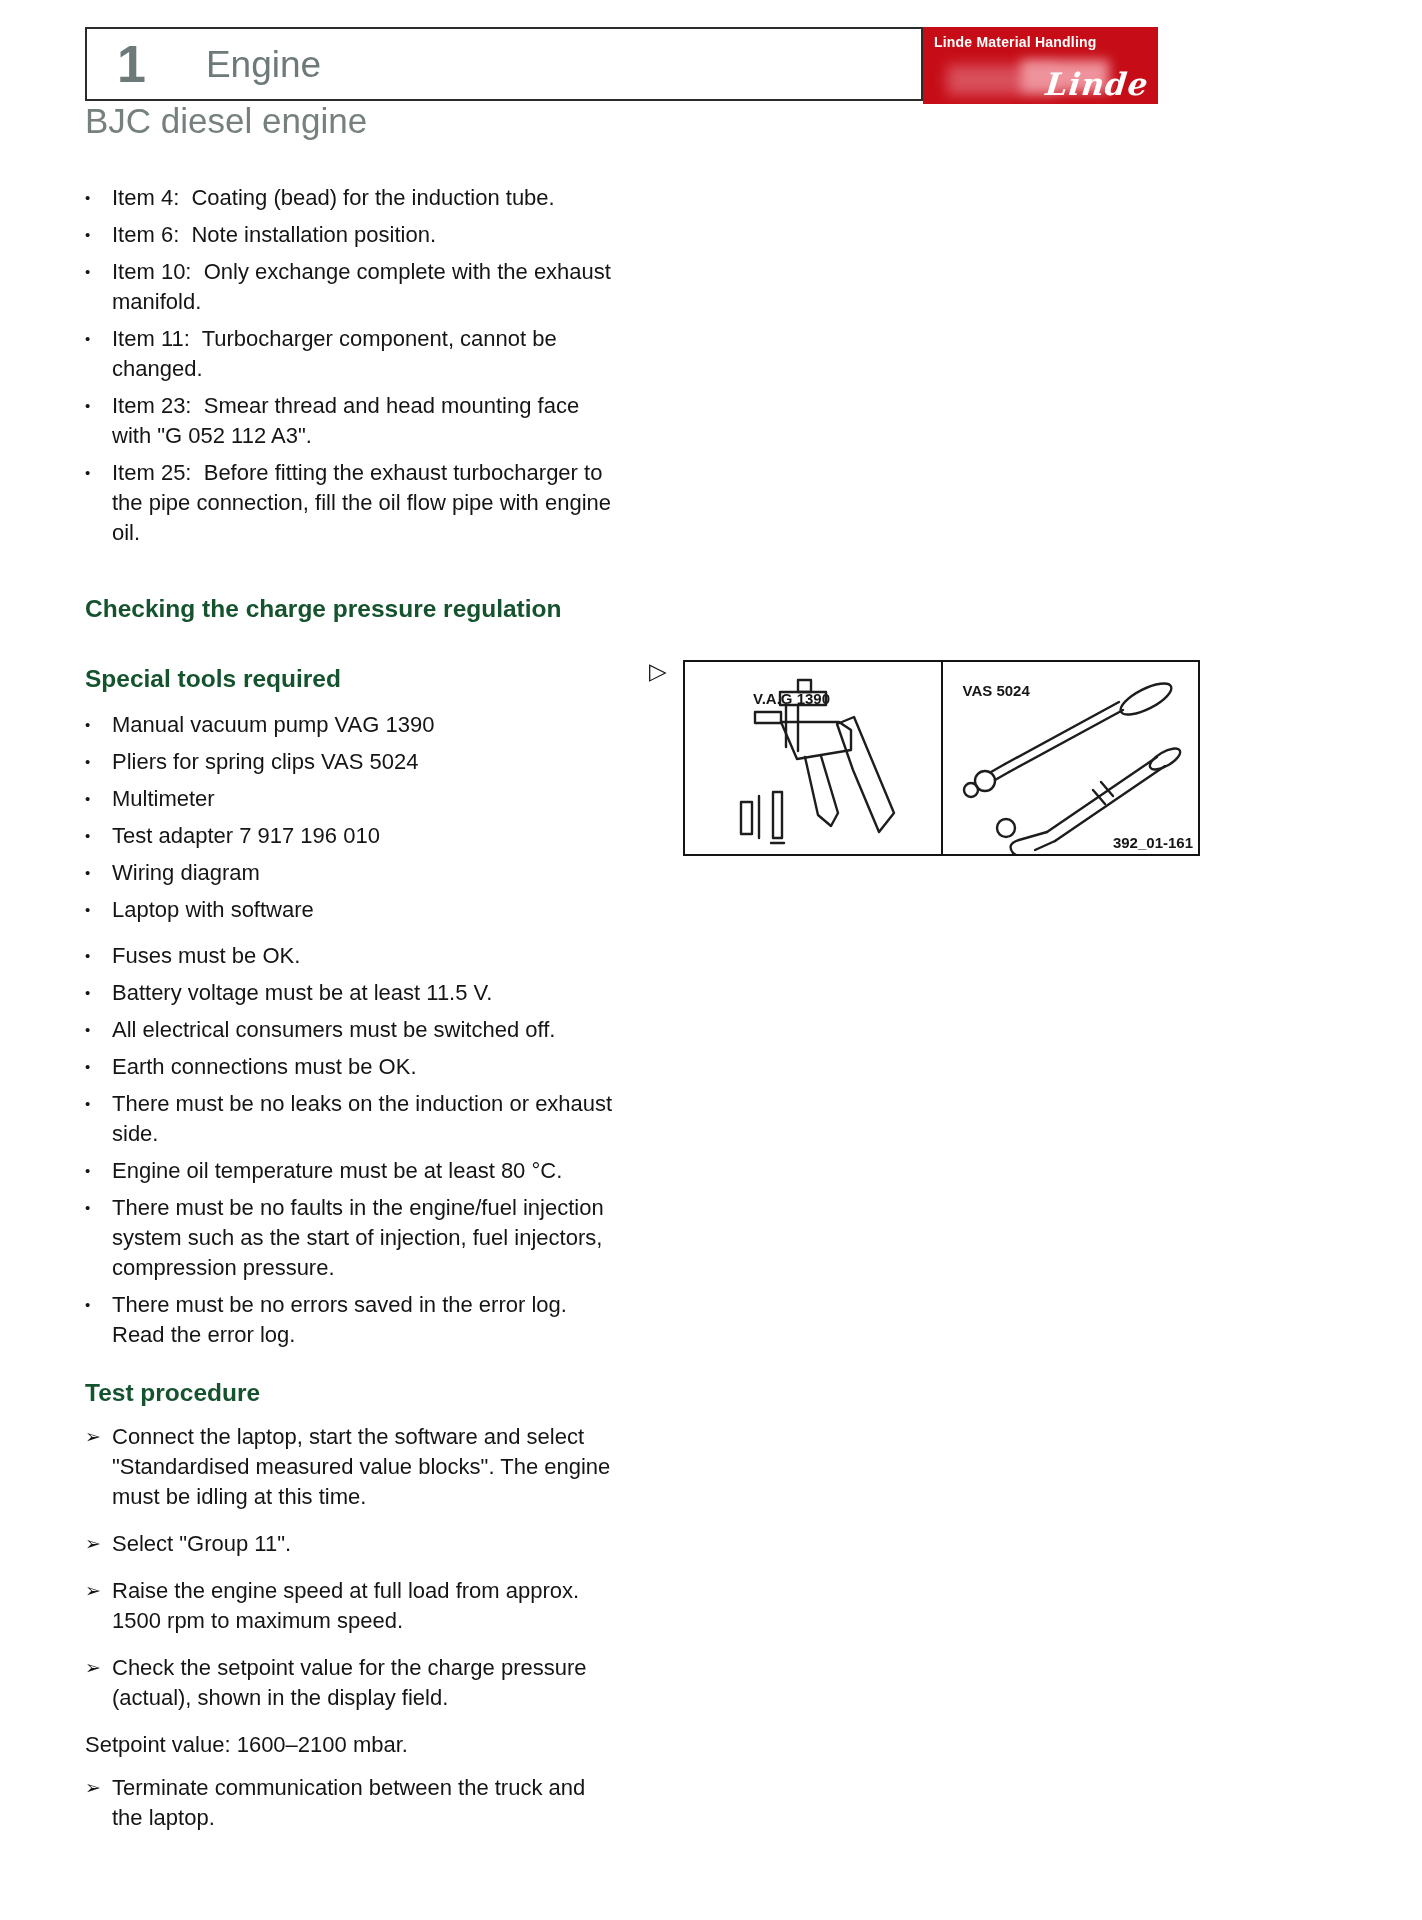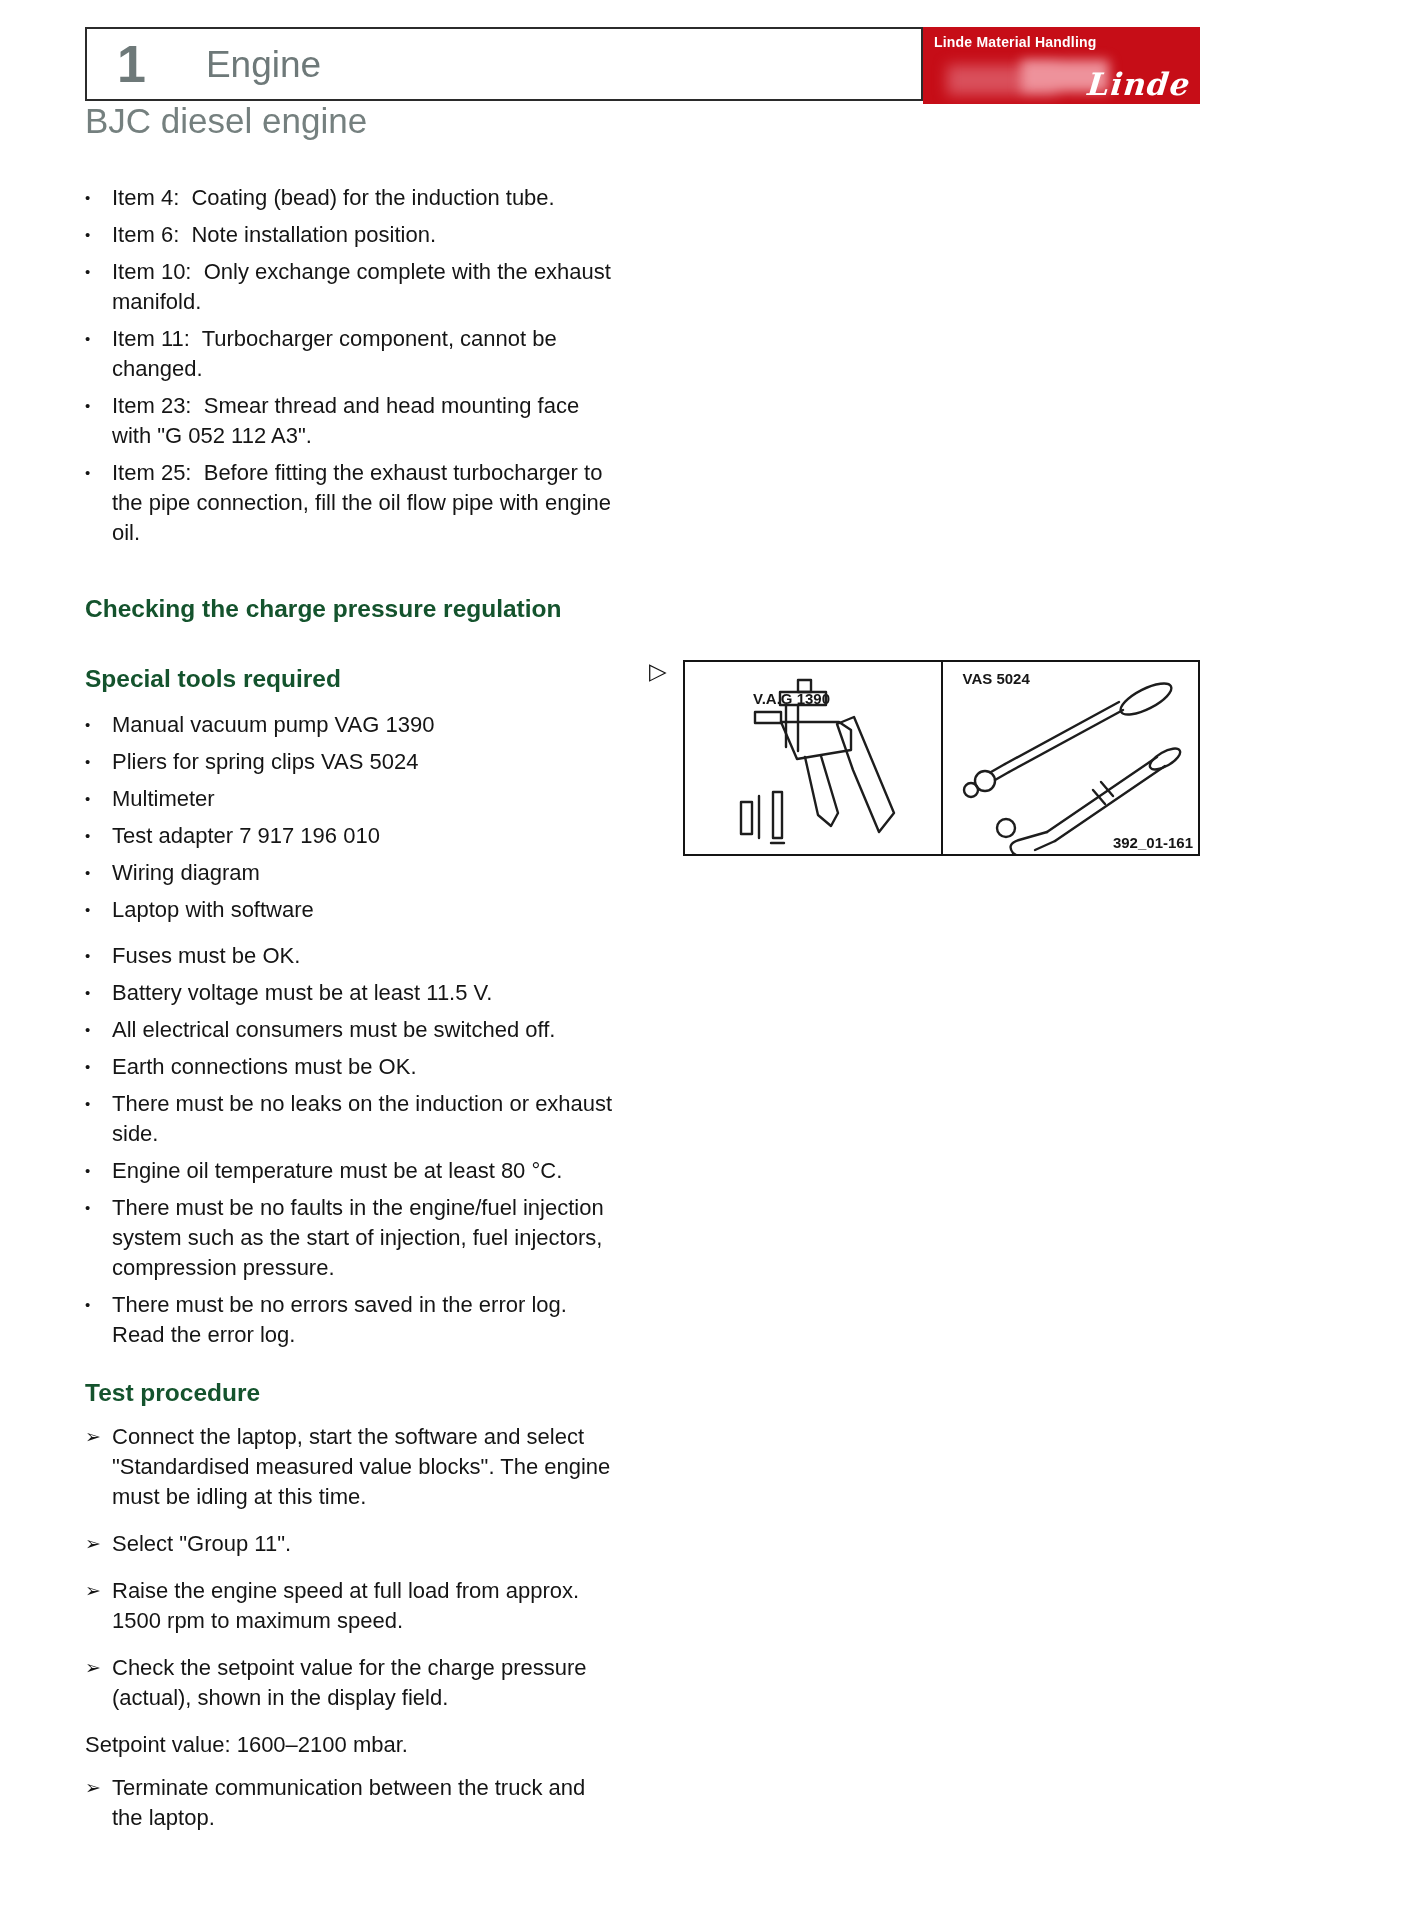--- a/index.html
+++ b/index.html
@@ -10,21 +10,21 @@
   }
   
   .chapter-box{
     position:absolute;left:85px;top:27px;width:838px;height:74px;
     border:2px solid #2b2b2b;background:#fff;box-sizing:border-box;
     display:flex;align-items:center;
   }
   .chapter-num{font-size:52px;font-weight:bold;color:#6e7979;margin-left:30px;line-height:1;}
   .chapter-title{font-size:37px;color:#6e7979;margin-left:60px;line-height:1;}
   
-  .logo{position:absolute;left:923px;top:27px;width:277px;height:77px;background:#c60d17;overflow:hidden;}
+  .logo{position:absolute;left:923px;top:27px;width:235px;height:77px;background:#c60d17;overflow:hidden;}
   .logo-line{position:absolute;left:11px;top:7px;color:#fff;font-size:14px;font-weight:bold;letter-spacing:.2px;}
   .logo-blur1{position:absolute;left:24px;top:38px;width:110px;height:30px;background:#d9505c;filter:blur(7px);}
   .logo-blur2{position:absolute;left:98px;top:33px;width:88px;height:32px;background:#ee929b;filter:blur(6px);}
   .logo-script{
     position:absolute;right:9px;bottom:2px;color:#fff;
     font-family:"DejaVu Serif","Liberation Serif",serif;font-style:italic;font-weight:bold;
     font-size:31px;transform:skewX(-6deg);letter-spacing:1px;
   }
   
   .col{position:absolute;left:85px;top:0;width:535px;}
@@ -50,21 +50,21 @@
   
   .pointer{position:absolute;left:649px;top:658px;font-size:23px;color:#111;}
   .tools-fig{
     position:absolute;left:683px;top:660px;width:517px;height:196px;margin:0;
     border:2px solid #141414;box-sizing:border-box;display:flex;background:#fff;
   }
   .panel{position:relative;flex:1;}
   .panel-left{border-right:2px solid #141414;}
   .fig-label{position:absolute;font-size:15px;font-weight:bold;color:#161616;}
   .label-left{left:68px;top:28px;}
-  .label-right{left:20px;top:8px;text-align:right;}
+  .label-right{left:20px;top:20px;text-align:right;}
   .fig-ref{position:absolute;right:5px;bottom:3px;font-size:15px;font-weight:bold;color:#161616;}
   .panel svg{position:absolute;left:0;top:0;}
 </style>
 </head>
 <body>
 
 <div class="page">
 
   <div class="chapter-box">
     <span class="chapter-num">1</span>

